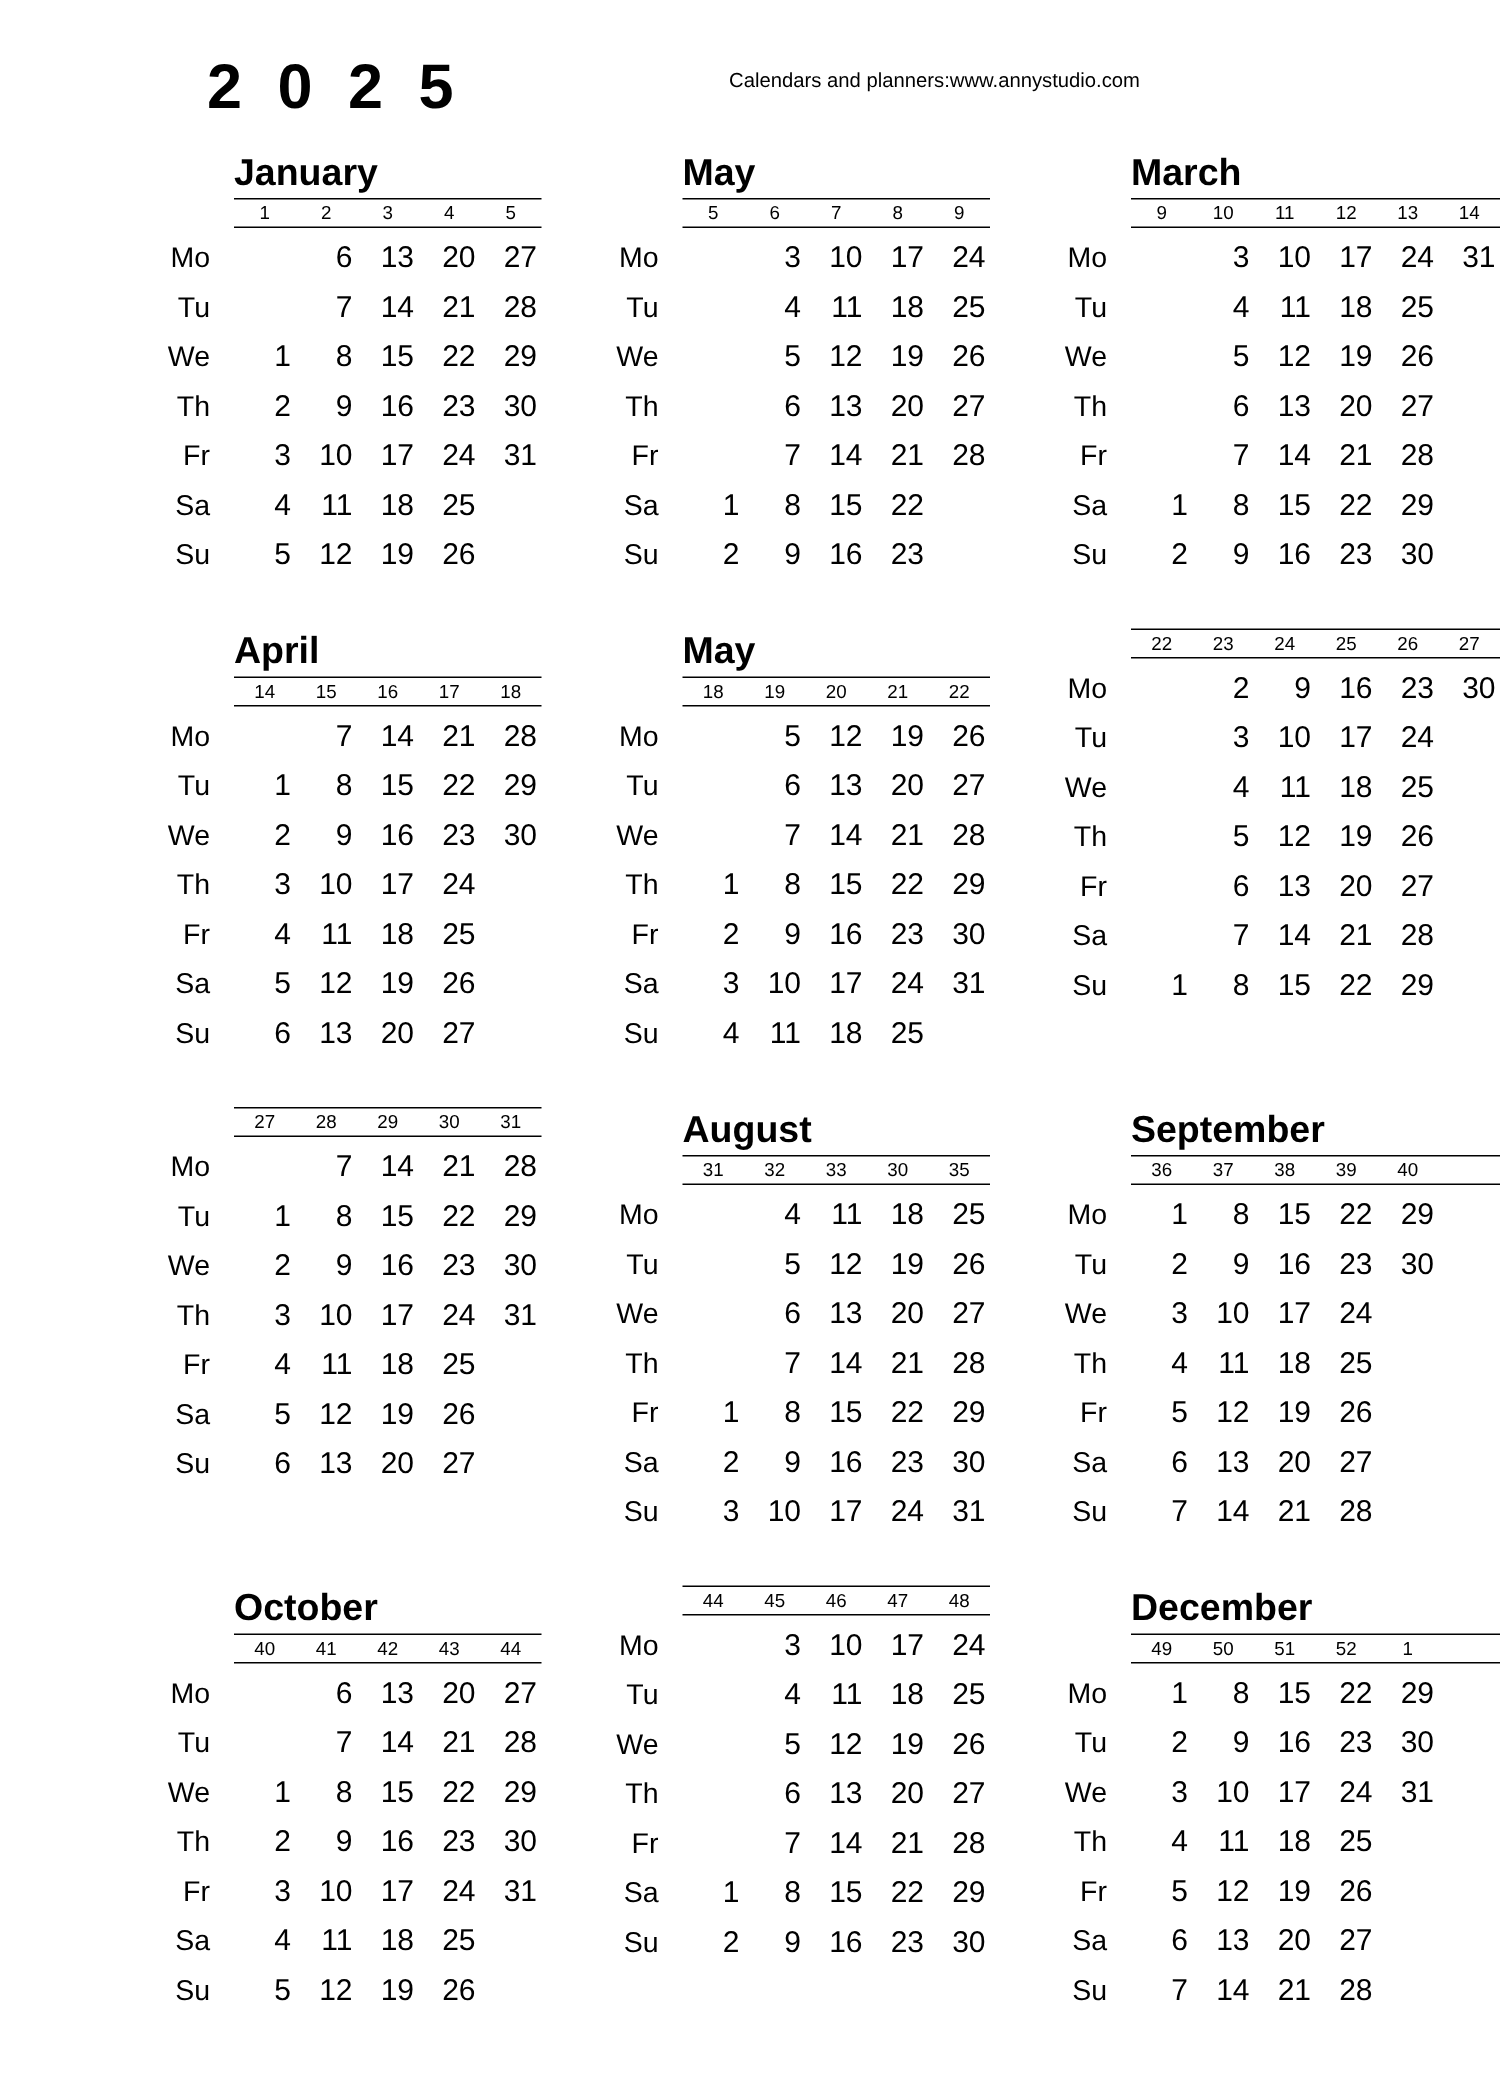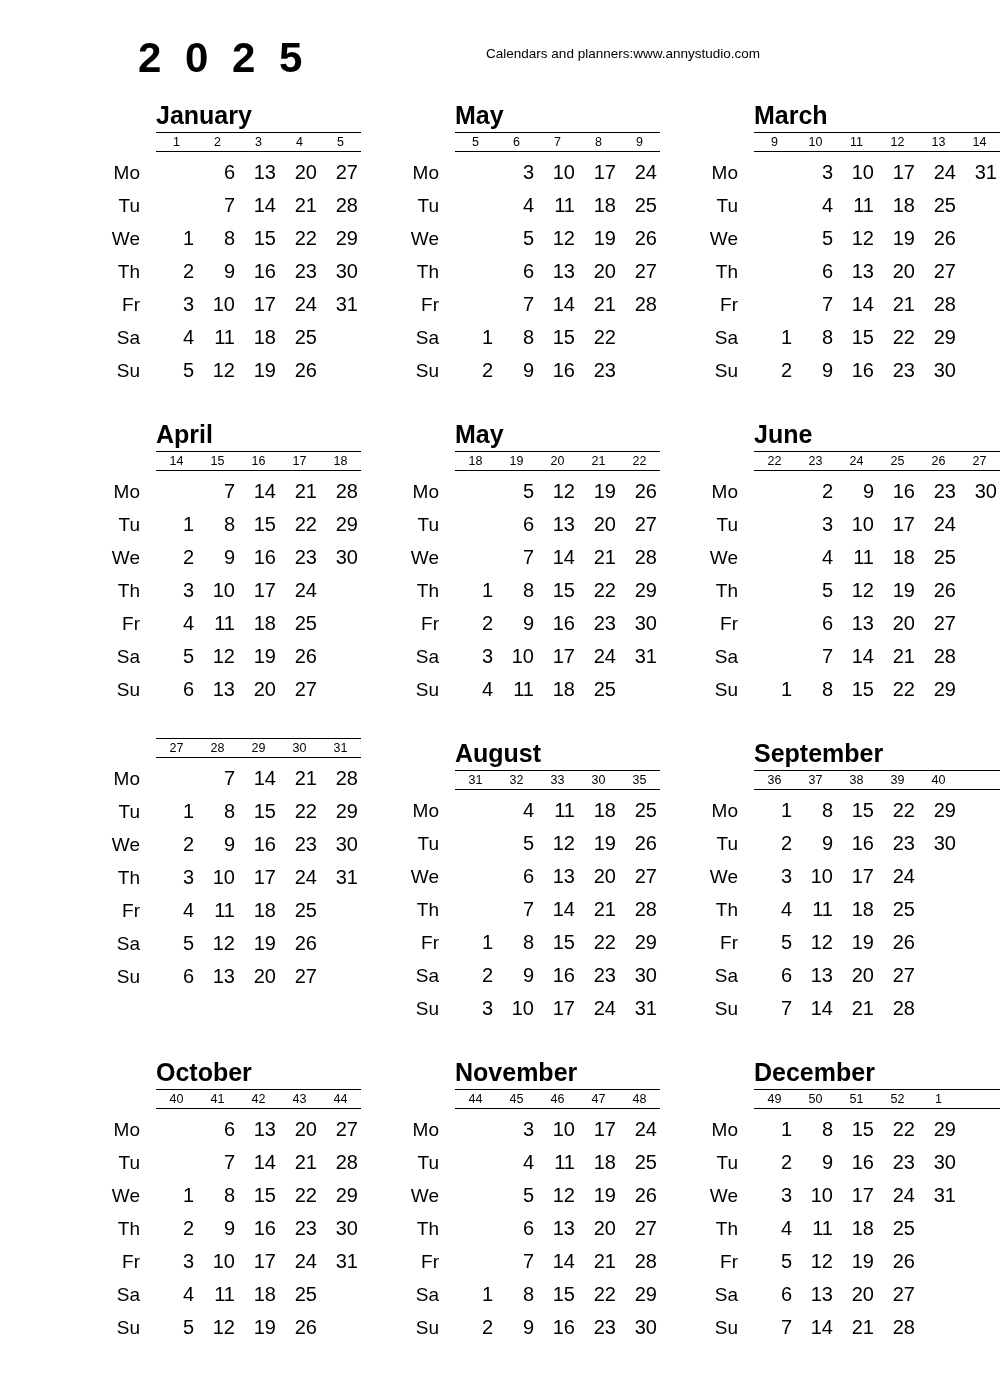--- a/index.html
+++ b/index.html
@@ -453,21 +453,20 @@
             <span class="dow">Su</span>
             <span class="cell">4</span>
             <span class="cell">11</span>
             <span class="cell">18</span>
             <span class="cell">25</span>
             <span class="cell empty"></span>
           </div>
         </div>
       </div>
       <div class="month">
-        <div class="month-name">June</div>
         <div class="weeks-row">
           <span class="wk">22</span>
           <span class="wk">23</span>
           <span class="wk">24</span>
           <span class="wk">25</span>
           <span class="wk">26</span>
           <span class="wk">27</span>
         </div>
         <div class="days">
           <div class="day-row">
@@ -800,21 +799,20 @@
             <span class="dow">Su</span>
             <span class="cell">5</span>
             <span class="cell">12</span>
             <span class="cell">19</span>
             <span class="cell">26</span>
             <span class="cell empty"></span>
           </div>
         </div>
       </div>
       <div class="month">
-        <div class="month-name">November</div>
         <div class="weeks-row">
           <span class="wk">44</span>
           <span class="wk">45</span>
           <span class="wk">46</span>
           <span class="wk">47</span>
           <span class="wk">48</span>
         </div>
         <div class="days">
           <div class="day-row">
             <span class="dow">Mo</span>

